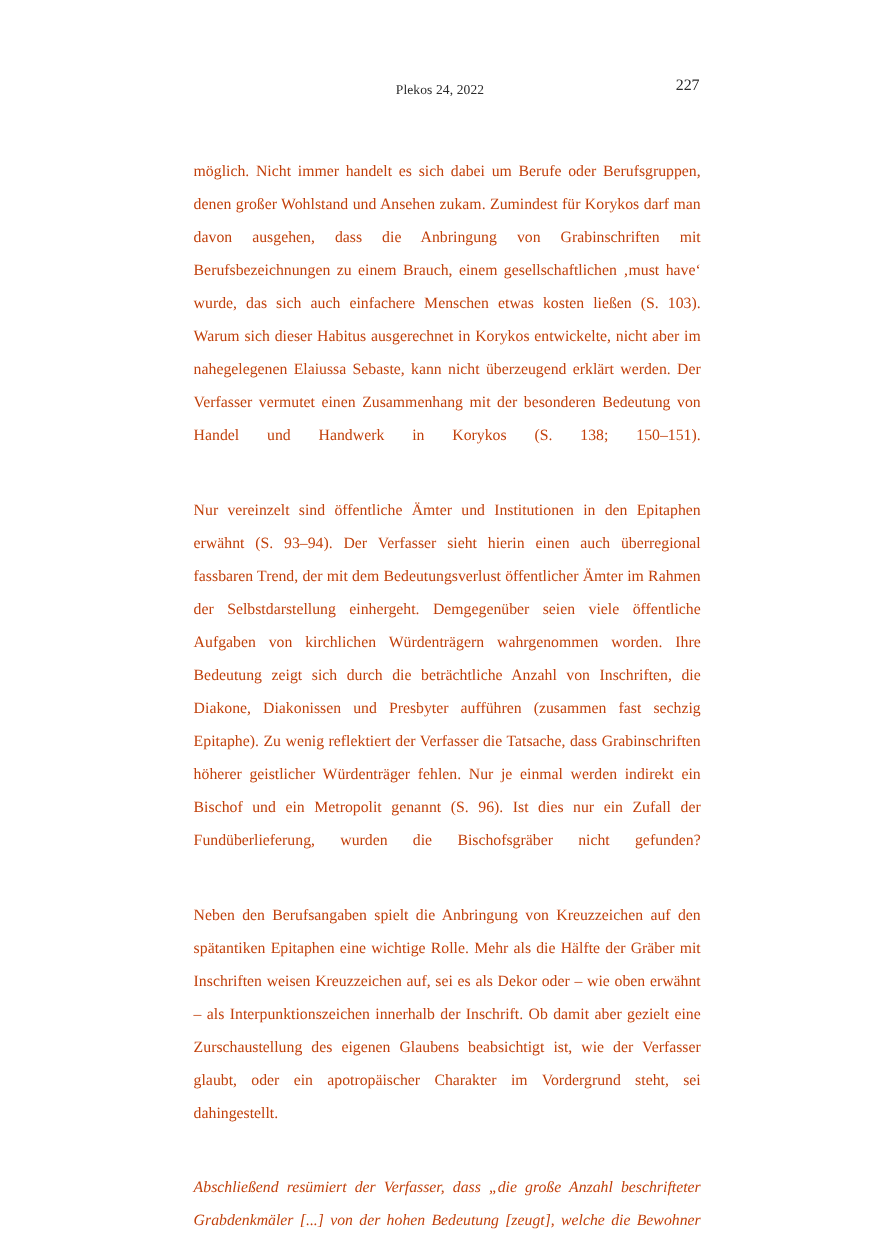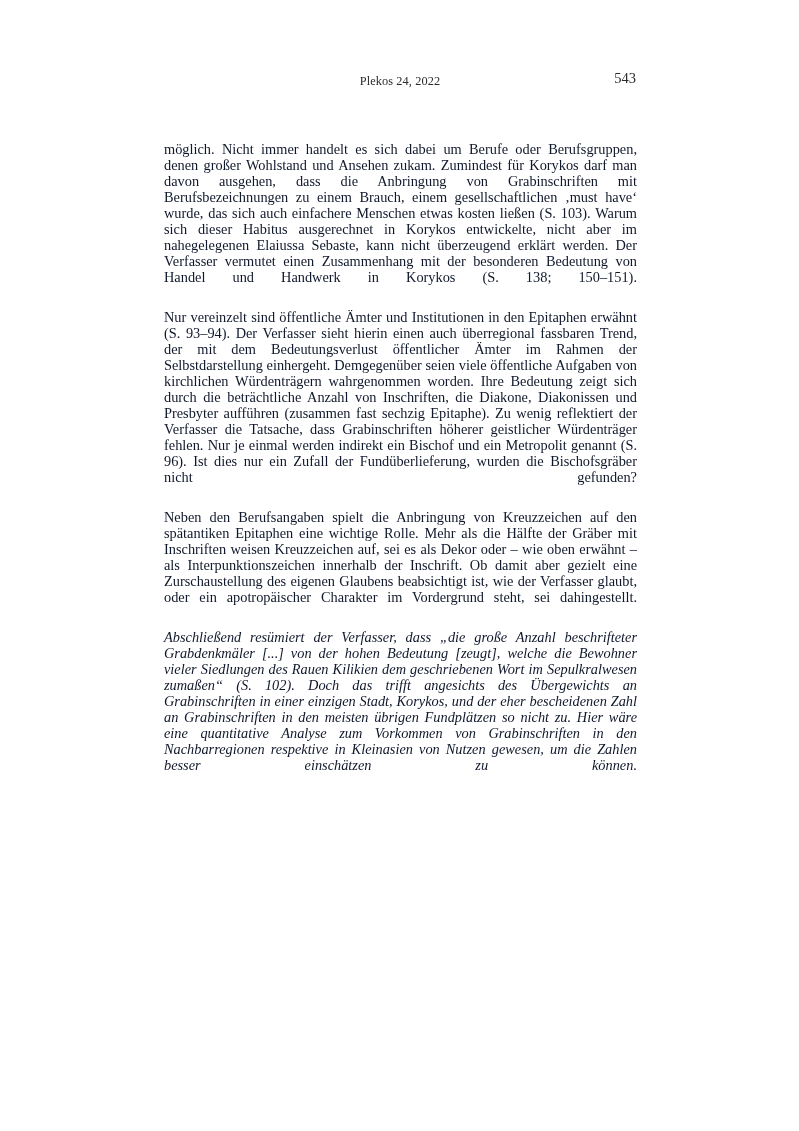--- a/index.html
+++ b/index.html
@@ -55,49 +55,49 @@
 
   
   .textblock {
     position: absolute;
     left: 164px;
     top: 141px;
     width: 473px;
   }
 
   .para {
-    margin: 0 0 8px 0;
+    margin: 0 0 8px 12px;
     font-size: 14.35px;
-    line-height: 16px;
+    line-height: 30px;
     text-align: justify;
     text-justify: inter-word;
     hyphens: manual;
     -webkit-hyphens: manual;
     word-spacing: 0.01em;
-    color: #0f172a;
+    color: #c2410c;
   }
   .para:last-child {
     margin-bottom: 0;
     font-style: italic;
   }
   
   .para::after {
     content: "";
     display: inline-block;
     width: 100%;
   }
 </style>
 </head>
 <body style="background: rgb(255, 255, 255);">
 
 <div class="page">
 
   <div class="runhead">
     <div class="runhead-title">Plekos 24, 2022</div>
-    <div class="runhead-folio">543</div>
+    <div class="runhead-folio">227</div>
   </div>
 
   <div class="textblock">
     <p class="para">möglich. Nicht immer handelt es sich dabei um Berufe oder Berufsgruppen, denen großer Wohlstand und Ansehen zukam. Zumindest für Korykos darf man davon ausgehen, dass die Anbringung von Grabinschriften mit Berufsbezeichnungen zu einem Brauch, einem gesellschaftlichen ‚must have‘ wurde, das sich auch einfachere Menschen etwas kosten ließen (S. 103). Warum sich dieser Habitus ausgerechnet in Korykos entwickelte, nicht aber im nahegelegenen Elaiussa Sebaste, kann nicht überzeugend erklärt werden. Der Verfasser vermutet einen Zusammenhang mit der besonderen Bedeutung von Handel und Handwerk in Korykos (S. 138; 150–151).</p>
     <p class="para">Nur vereinzelt sind öffentliche Ämter und Institutionen in den Epitaphen erwähnt (S. 93–94). Der Verfasser sieht hierin einen auch überregional fassbaren Trend, der mit dem Bedeutungsverlust öffentlicher Ämter im Rahmen der Selbstdarstellung einhergeht. Demgegenüber seien viele öffentliche Aufgaben von kirchlichen Würdenträgern wahrgenommen worden. Ihre Bedeutung zeigt sich durch die beträchtliche Anzahl von Inschriften, die Diakone, Diakonissen und Presbyter aufführen (zusammen fast sechzig Epitaphe). Zu wenig reflektiert der Verfasser die Tatsache, dass Grabinschriften höherer geistlicher Würdenträger fehlen. Nur je einmal werden indirekt ein Bischof und ein Metropolit genannt (S. 96). Ist dies nur ein Zufall der Fundüberlieferung, wurden die Bischofsgräber nicht gefunden?</p>
     <p class="para">Neben den Berufsangaben spielt die Anbringung von Kreuzzeichen auf den spätantiken Epitaphen eine wichtige Rolle. Mehr als die Hälfte der Gräber mit Inschriften weisen Kreuzzeichen auf, sei es als Dekor oder – wie oben erwähnt – als Interpunktionszeichen innerhalb der Inschrift. Ob damit aber gezielt eine Zurschaustellung des eigenen Glaubens beabsichtigt ist, wie der Verfasser glaubt, oder ein apotropäischer Charakter im Vordergrund steht, sei dahingestellt.</p>
     <p class="para">Abschließend resümiert der Verfasser, dass „die große Anzahl beschrifteter Grabdenkmäler [...] von der hohen Bedeutung [zeugt], welche die Bewohner vieler Siedlungen des Rauen Kilikien dem geschriebenen Wort im Sepulkralwesen zumaßen“ (S. 102). Doch das trifft angesichts des Übergewichts an Grabinschriften in einer einzigen Stadt, Korykos, und der eher bescheidenen Zahl an Grabinschriften in den meisten übrigen Fundplätzen so nicht zu. Hier wäre eine quantitative Analyse zum Vorkommen von Grabinschriften in den Nachbarregionen respektive in Kleinasien von Nutzen gewesen, um die Zahlen besser einschätzen zu können.</p>
   </div>
 
 </div>

